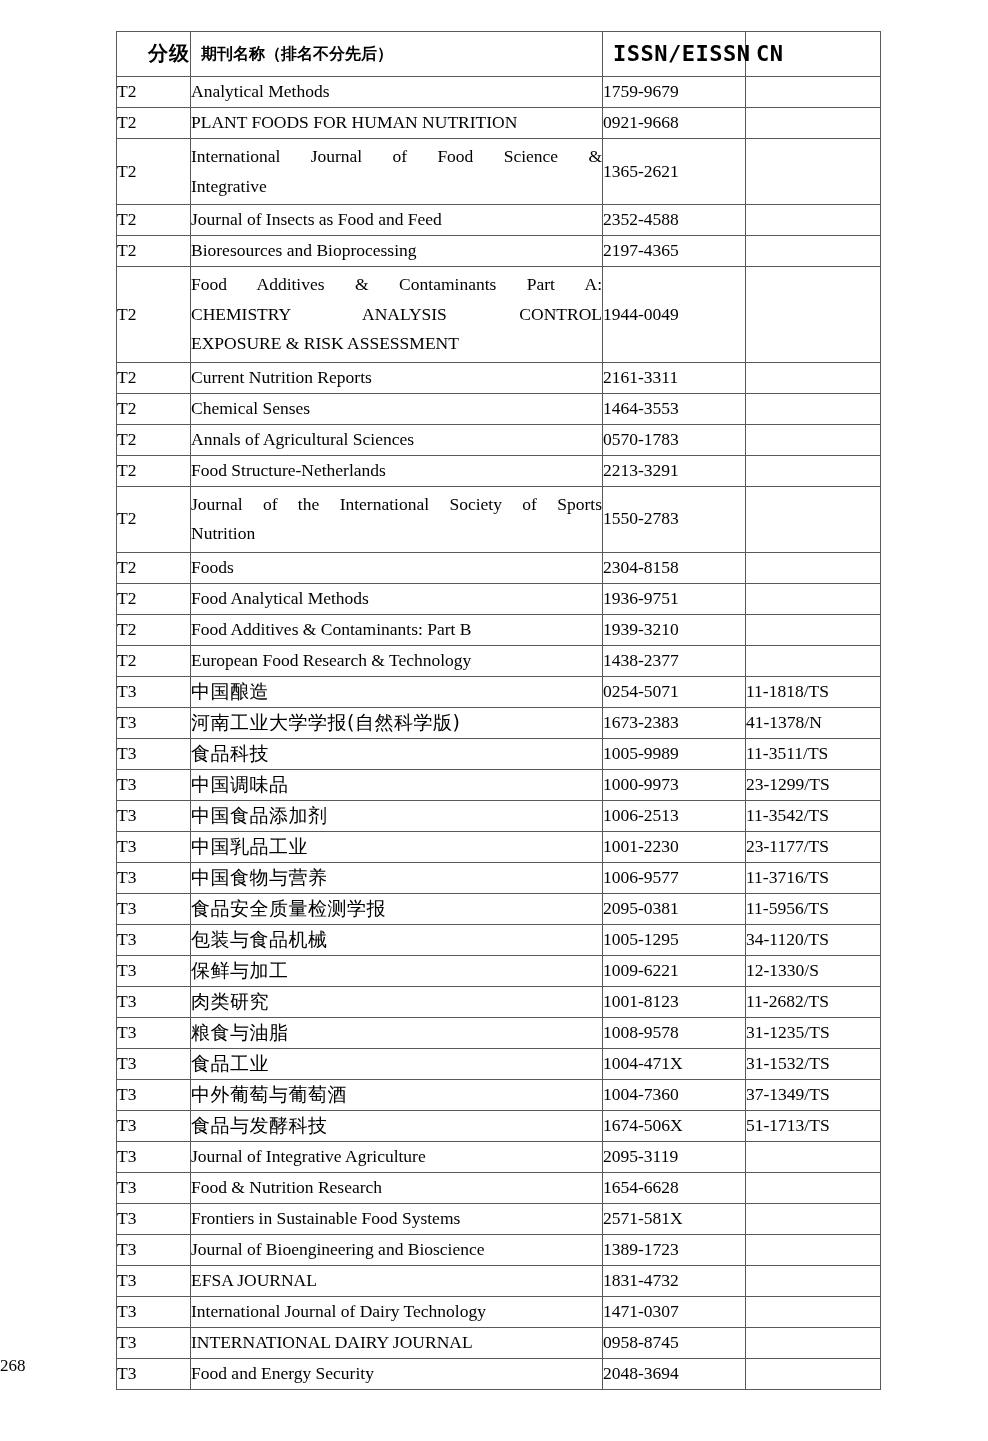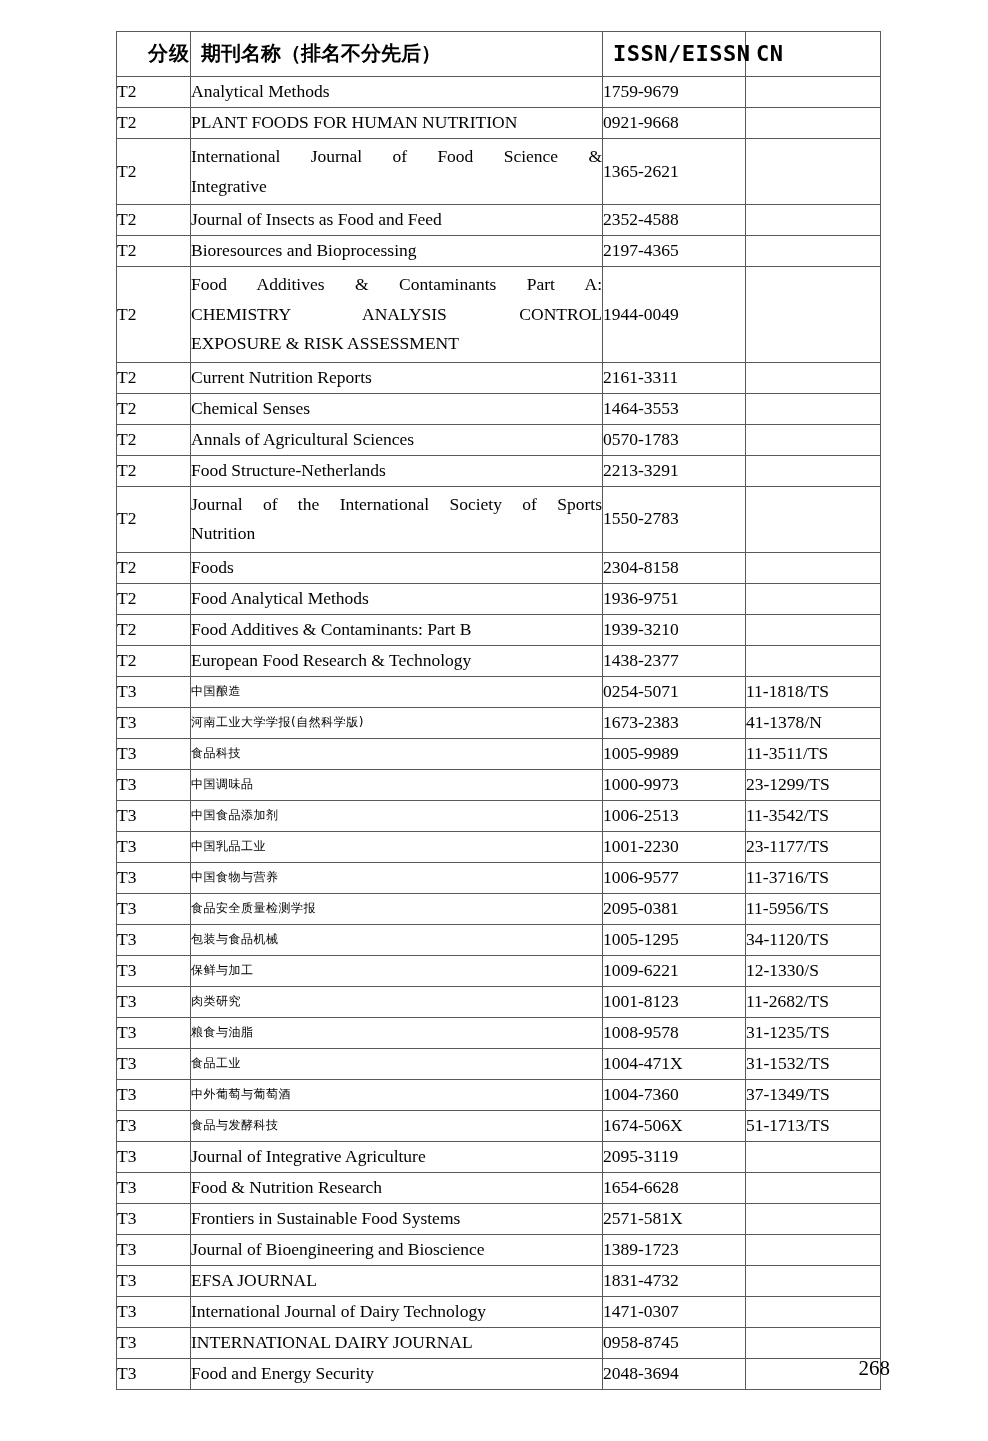--- a/index.html
+++ b/index.html
@@ -57,21 +57,21 @@
   }
   .hdr .h-rank {
     text-align: right;
     font-family: Liberation Serif, serif;
     font-size: 20px;
     letter-spacing: 1px;
   }
   .hdr .h-name {
     padding-left: 10px;
     font-family: "DejaVu Sans", "Liberation Sans", sans-serif;
-    font-size: 20px;
+    font-size: 16px;
   }
   .hdr .h-issn,
   .hdr .h-cn {
     padding-left: 10px;
     font-family: "DejaVu Sans Mono", "Liberation Mono", monospace;
     font-size: 22px;
     letter-spacing: 0.5px;
   }
 
   
@@ -99,31 +99,31 @@
   .cell-cn {
     padding-left: 10px;
     white-space: nowrap;
   }
   .cell-cn.empty {
     
   }
 
   .cell-name.cjk {
     font-family: "DejaVu Sans", "Liberation Sans", sans-serif;
-    font-size: 12px;
+    font-size: 19px;
     letter-spacing: 0.5px;
   }
 
   .page-number {
     position: absolute;
     left: 0;
     top: 1356px;
     width: 890px;
-    text-align: right;
-    font-size: 21px;
+    text-align: left;
+    font-size: 17px;
     font-family: "Liberation Serif", "DejaVu Serif", serif;
   }
 </style>
 </head>
 <body>
 
 <div class="page">
 
   <table class="journal-table">
     <colgroup>

